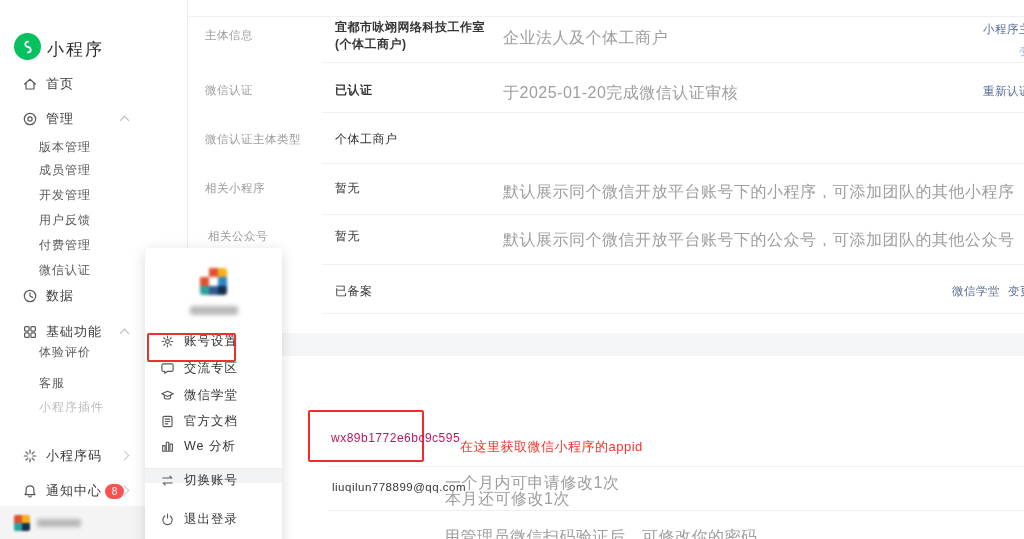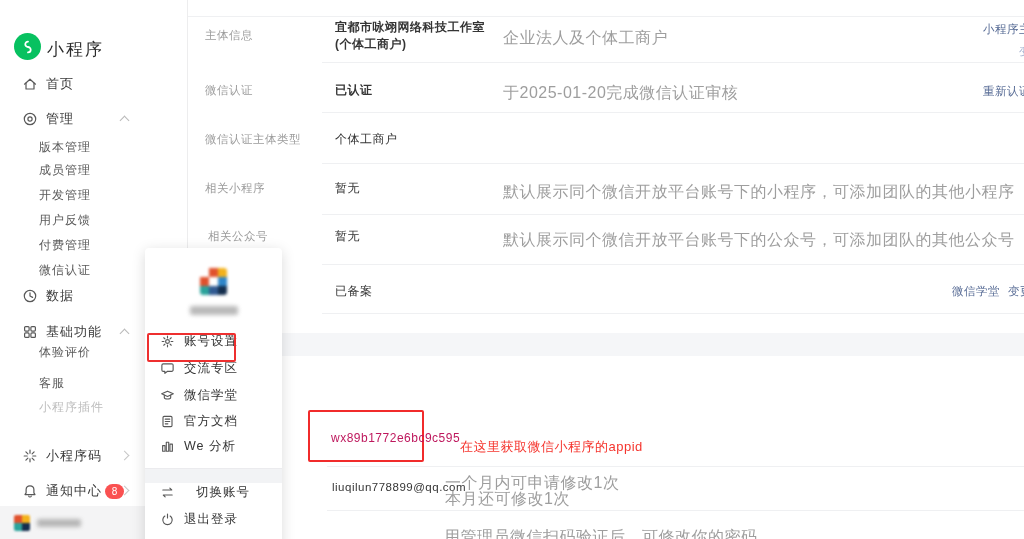--- a/index.html
+++ b/index.html
@@ -251,21 +251,21 @@
       <svg class="ic" width="15" height="15" viewBox="0 0 16 16">
           <rect x="2.8" y="7" width="2.6" height="6"></rect>
           <rect x="6.7" y="3.5" width="2.6" height="9.5"></rect>
           <rect x="10.6" y="5.5" width="2.6" height="7.5"></rect>
         </svg>
       <span class="lbl">We 分析</span>
     </div>
 
     <div class="menu-strip"></div>
 
-    <div class="menu-item" style="top:232px;height:24px;gap:12px;">
+    <div class="menu-item" style="top:220px;height:24px;">
       <svg class="ic" width="15" height="15" viewBox="0 0 16 16">
           <path d="M3 5.3h9.5l-2-2M13 10.7H3.5l2 2"></path>
         </svg>
       <span class="lbl">切换账号</span>
     </div>
     <div class="menu-item" style="top:259px;height:24px;">
       <svg class="ic" width="15" height="15" viewBox="0 0 16 16">
           <path d="M5.2 4.3a5 5 0 1 0 5.6 0"></path>
           <path d="M8 2.2v4.2"></path>
         </svg>

